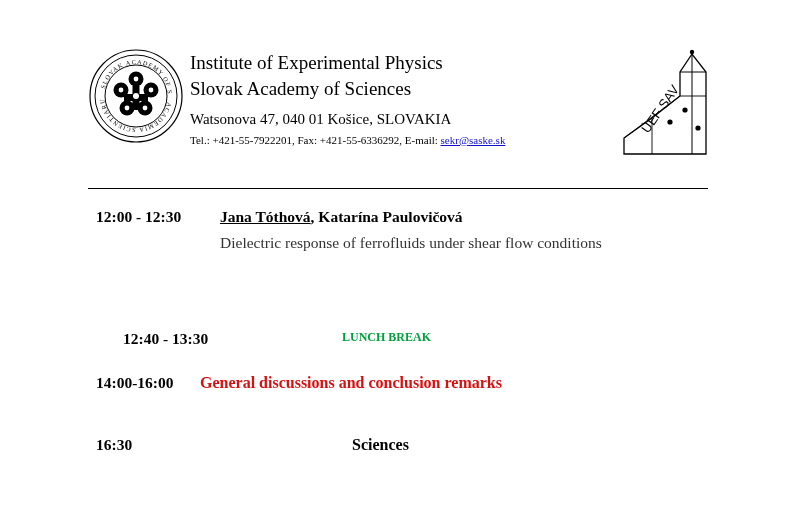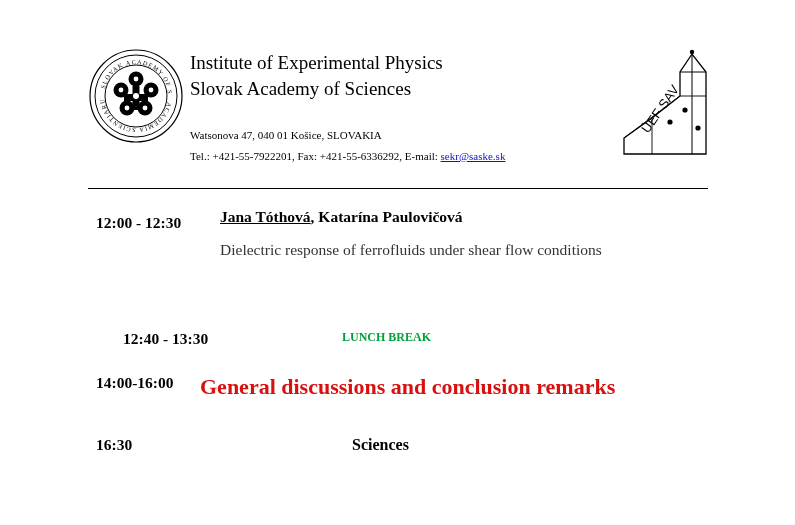--- a/index.html
+++ b/index.html
@@ -47,23 +47,23 @@
     width: 420px;
     text-align: left;
   }
   .org-line1,
   .org-line2 {
     font-size: 19px;
     line-height: 26px;
     font-weight: normal;
   }
   .addr-line {
-    font-size: 11px;
+    font-size: 15px;
     line-height: 22px;
-    margin-top: 22px;
+    margin-top: 6px;
   }
   .contact-line {
     font-size: 11px;
     line-height: 20px;
   }
   .email-link {
     color: #1111cc;
     text-decoration: underline;
   }
 
@@ -100,35 +100,34 @@
     white-space: nowrap;
   }
   .underline-name {
     text-decoration: underline;
   }
   .subtitle {
     position: absolute;
     font-size: 15.5px;
     color: #333333;
     white-space: nowrap;
-    margin-top: 7px;
-  }
-
-  
-  .r1-time   { left: 96px;  top: 12px; text-align: center; }
+  }
+
+  
+  .r1-time   { left: 96px;  top: 6px; text-align: center; }
   .r1-title  { left: 220px; top: 6px; }
   .r1-sub    { left: 220px; top: 32px; }
 
   
   .r2-time   { left: 96px;  top: 128px; margin-left: 27px; }
   .r2-label  { left: 342px; top: 128px; color: #00a03c; font-weight: bold; font-size: 12px; }
 
   
   .r3-time   { left: 96px;  top: 172px; }
-  .r3-label  { left: 200px; top: 172px; color: #d81010; font-weight: bold; font-size: 22px; }
+  .r3-label  { left: 200px; top: 172px; color: #d81010; font-weight: bold; font-size: 16px; }
 
   
   .r4-time   { left: 96px;  top: 234px; }
   .r4-label  { left: 352px; top: 234px; font-weight: bold; font-size: 16px; }
 </style>
 </head>
 <body>
 
 <div class="page">
 

